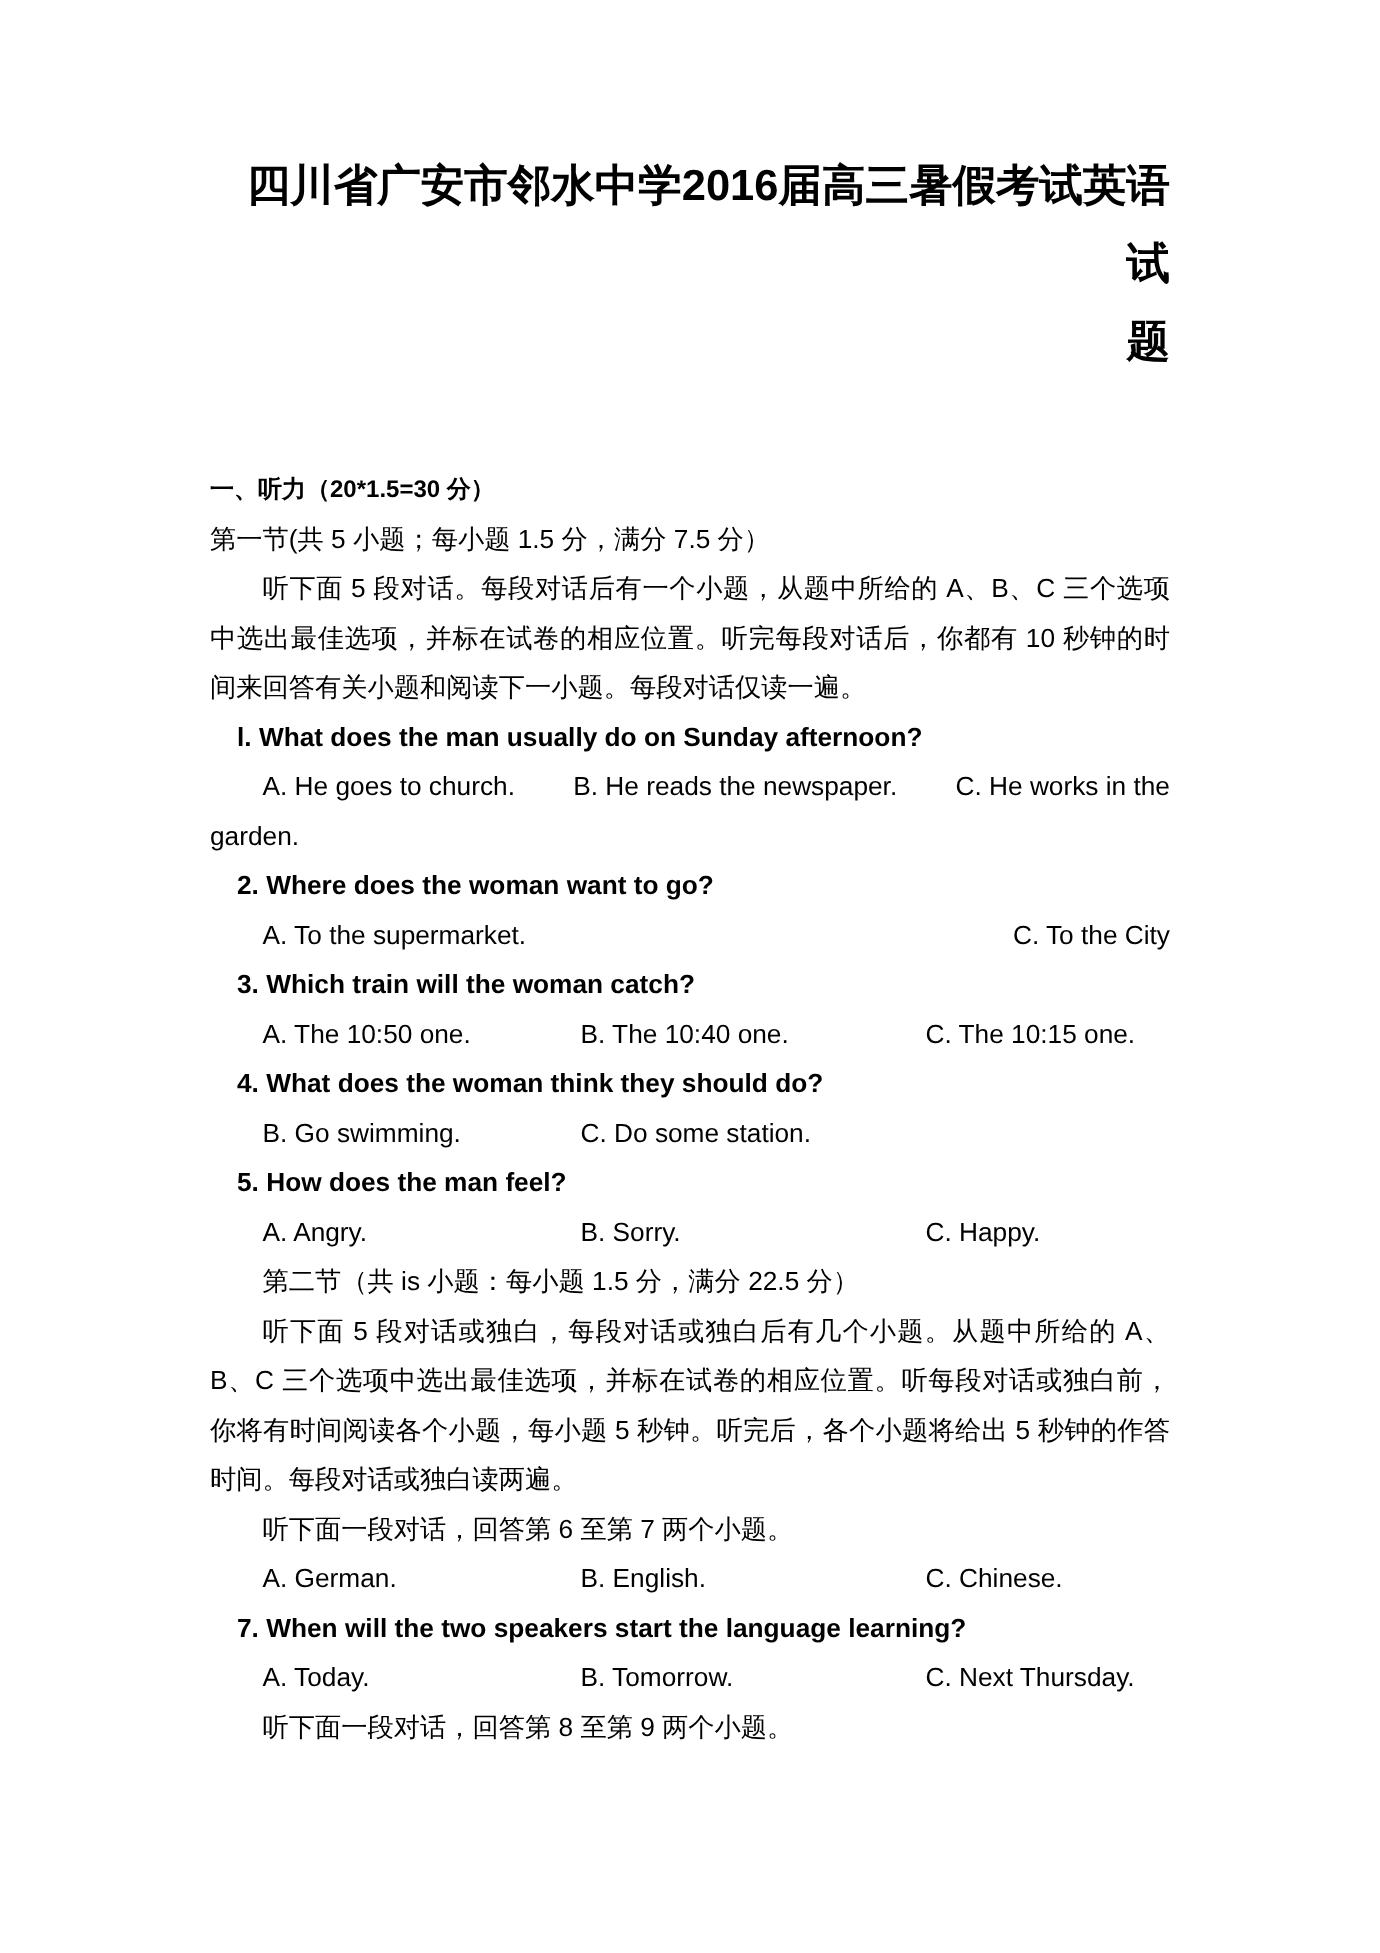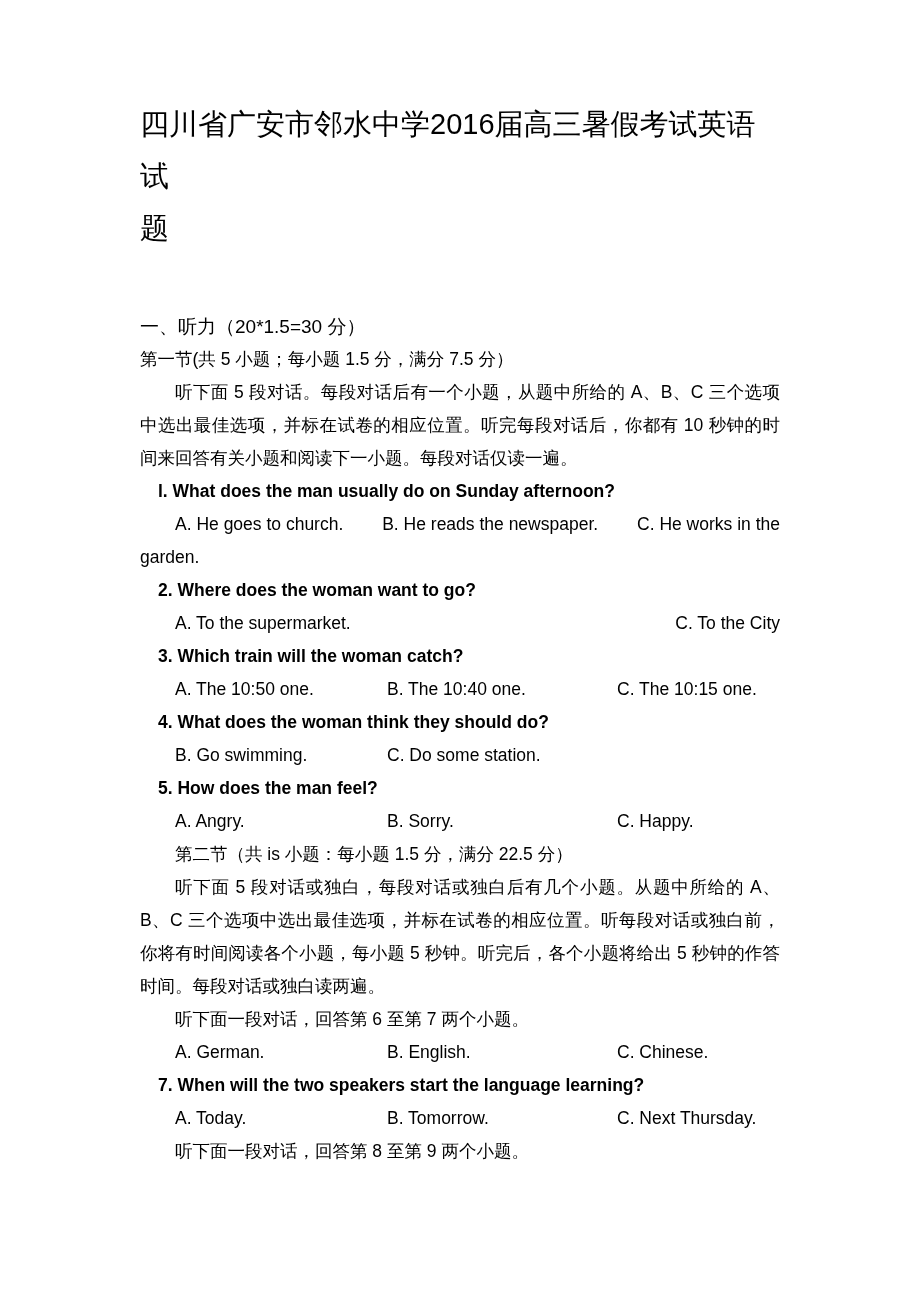--- a/index.html
+++ b/index.html
@@ -8,30 +8,30 @@
     width: 920px;
     min-height: 1302px;
     padding: 98px 140px 40px 140px;
     font-family: "Liberation Sans", "DejaVu Sans", sans-serif;
     font-size: 17.5px;
     line-height: 33px;
     color: #000000;
     background: #ffffff;
   }
   .exam-title {
-    text-align: left;
-    font-weight: 400;
+    text-align: right;
+    font-weight: 700;
     font-size: 29px;
     line-height: 52px;
     margin-bottom: 56px;
     font-family: "Liberation Sans", "DejaVu Sans", sans-serif;
   }
   .sec-heading {
-    font-weight: 400;
-    font-size: 19px;
+    font-weight: 700;
+    font-size: 16px;
   }
   .para {
     text-align: justify;
   }
   .indent2 { text-indent: 35px; }
   .pad2 { padding-left: 35px; }
   .q-line { padding-left: 18px; font-weight: bold; }
   .opts-justify {
     display: flex;
     justify-content: space-between;

